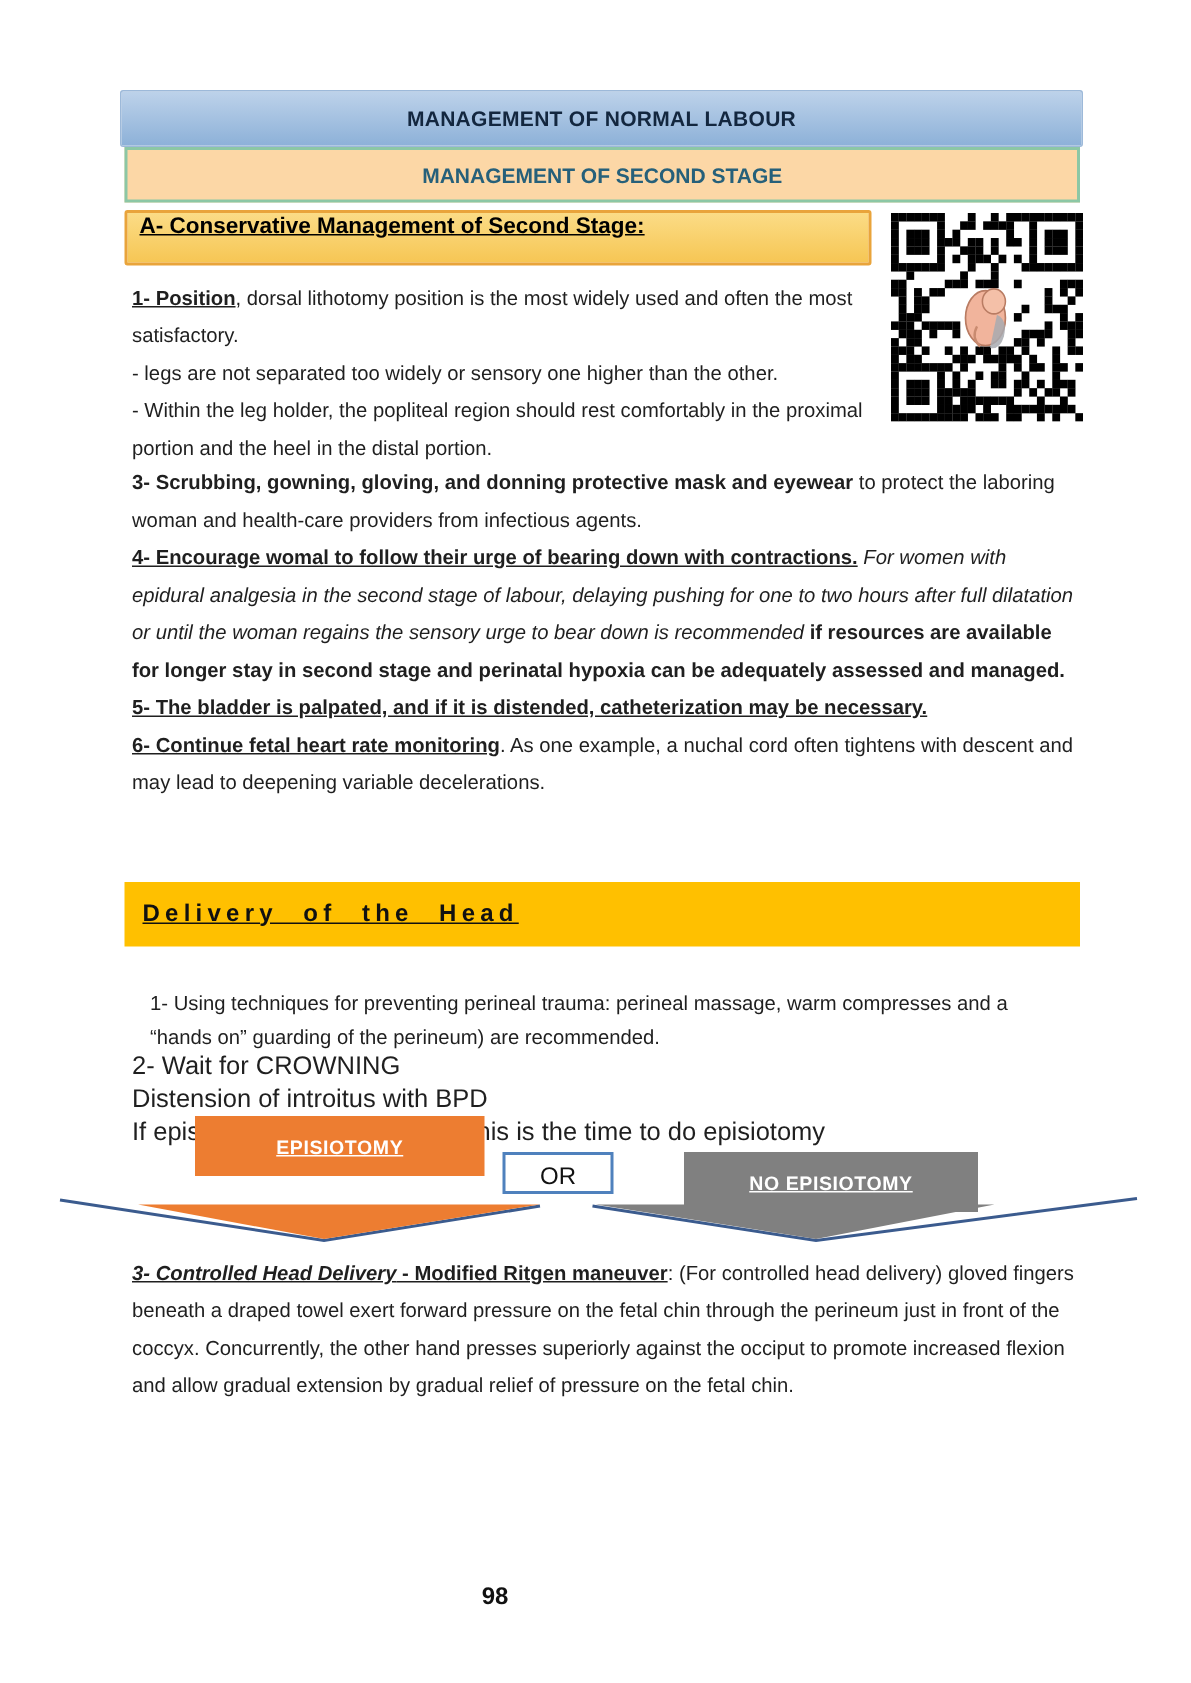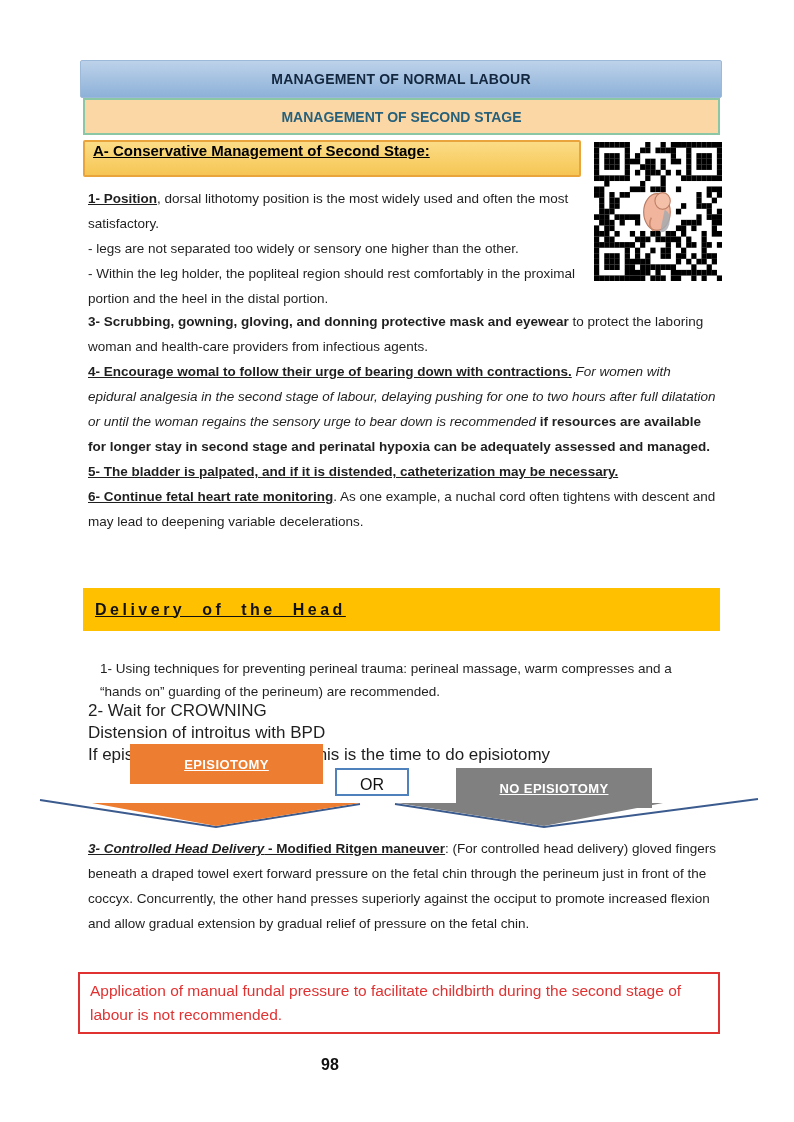--- a/index.html
+++ b/index.html
@@ -448,21 +448,18 @@
   <div class="abs arrow arrow-gray-rect">
     <span>NO EPISIOTOMY</span>
   </div>
 
   <div class="abs body ritgen">
     <p>
       <span class="b i u">3- Controlled Head Delivery</span><span class="b u"> - Modified Ritgen maneuver</span><span>: (For controlled head delivery) gloved fingers beneath a draped towel exert forward pressure on the fetal chin through the perineum just in front of the coccyx. Concurrently, the other hand presses superiorly against the occiput to promote increased flexion and allow gradual extension by gradual relief of pressure on the fetal chin.</span>
     </p>
   </div>
 
-  <div class="abs warnbox">
-    <p>Application of manual fundal pressure to facilitate childbirth during the second stage of labour is not recommended.</p>
-  </div>
 
   <div class="abs pagenum">
     <span>98</span>
   </div>
 
 </div>
 
 </body></html>

